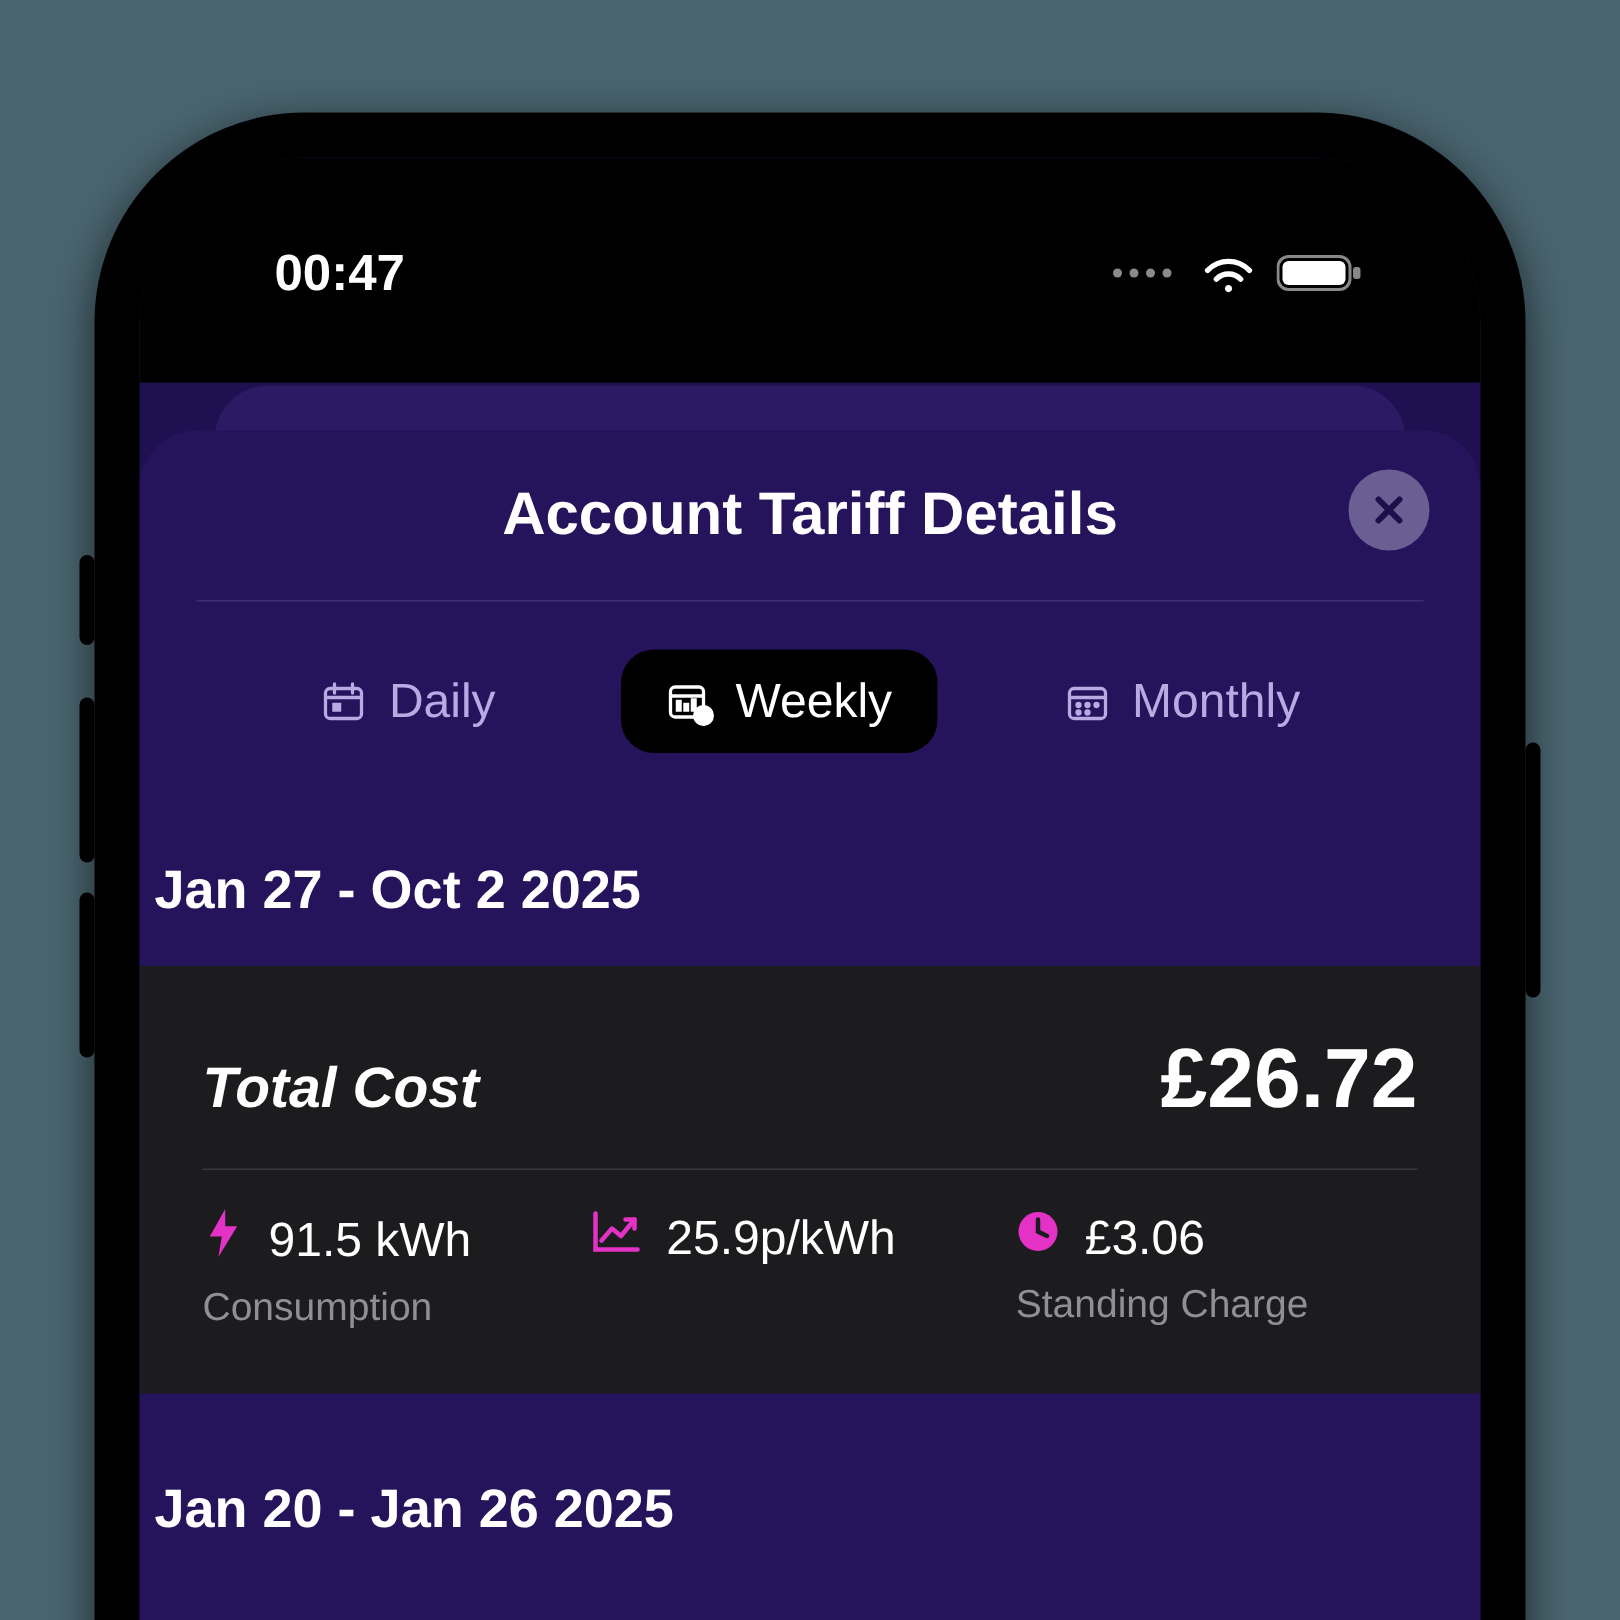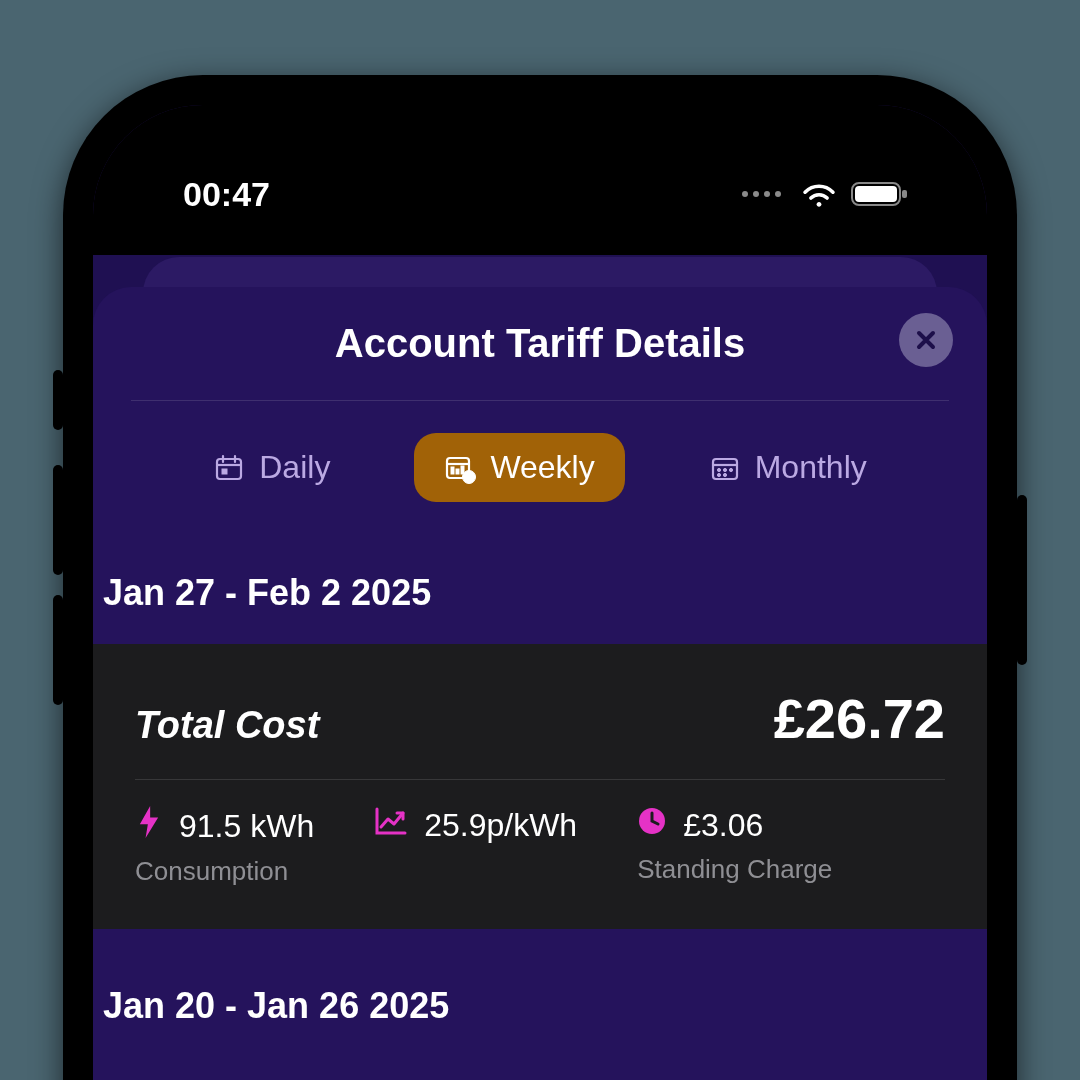--- a/index.html
+++ b/index.html
@@ -60,21 +60,21 @@
     left: 50%;
     transform: translateX(-50%);
     width: 260px;
     height: 76px;
     background: #000;
     border-radius: 60px;
   }
   .status-bar {
     position: absolute;
     left: 0; right: 0;
-    top: 64px;
+    top: 52px;
     height: 50px;
     display: flex;
     align-items: center;
     justify-content: space-between;
     padding: 0 78px 0 90px;
     color: #fff;
     font-size: 34px;
     font-weight: 600;
   }
   .status-right {
@@ -159,21 +159,21 @@
     align-items: center;
     gap: 14px;
     padding: 16px 30px;
     border-radius: 22px;
     color: #bba9e3;
     font-size: 32px;
     font-weight: 500;
     cursor: pointer;
   }
   .tab.active {
-    background: #a16207;
+    background: #000000;
     color: #fff;
   }
   .tab svg path, .tab svg rect, .tab svg circle { stroke: currentColor; }
 
   
   .content { padding-top: 50px; }
   .period-label {
     font-size: 36px;
     font-weight: 700;
     padding: 0 0 30px 10px;
@@ -199,21 +199,21 @@
     font-size: 56px;
     font-weight: 800;
   }
   .cost-divider {
     height: 1px;
     background: rgba(255,255,255,0.12);
     margin-bottom: 26px;
   }
   .metrics {
     display: flex;
-    gap: 60px;
+    gap: 80px;
   }
   .metric {
     display: flex;
     flex-direction: column;
     gap: 10px;
   }
   .metric-top {
     display: flex;
     align-items: center;
     gap: 16px;
@@ -317,21 +317,21 @@
               <circle cx="22" cy="18" r="1.6" fill="#bba9e3"></circle>
               <circle cx="10" cy="23" r="1.6" fill="#bba9e3"></circle>
               <circle cx="16" cy="23" r="1.6" fill="#bba9e3"></circle>
             </svg>
             <span>Monthly</span>
           </div>
         </div>
 
         <div class="content">
 
-          <div class="period-label">Jan 27 - Feb 2 2025</div>
+          <div class="period-label">Jan 27 - Oct 2 2025</div>
 
           <div class="cost-card">
             <div class="cost-row">
               <span class="cost-label">Total Cost</span>
               <span class="cost-value">£26.72</span>
             </div>
             <div class="cost-divider"></div>
 
             <div class="metrics">
 

